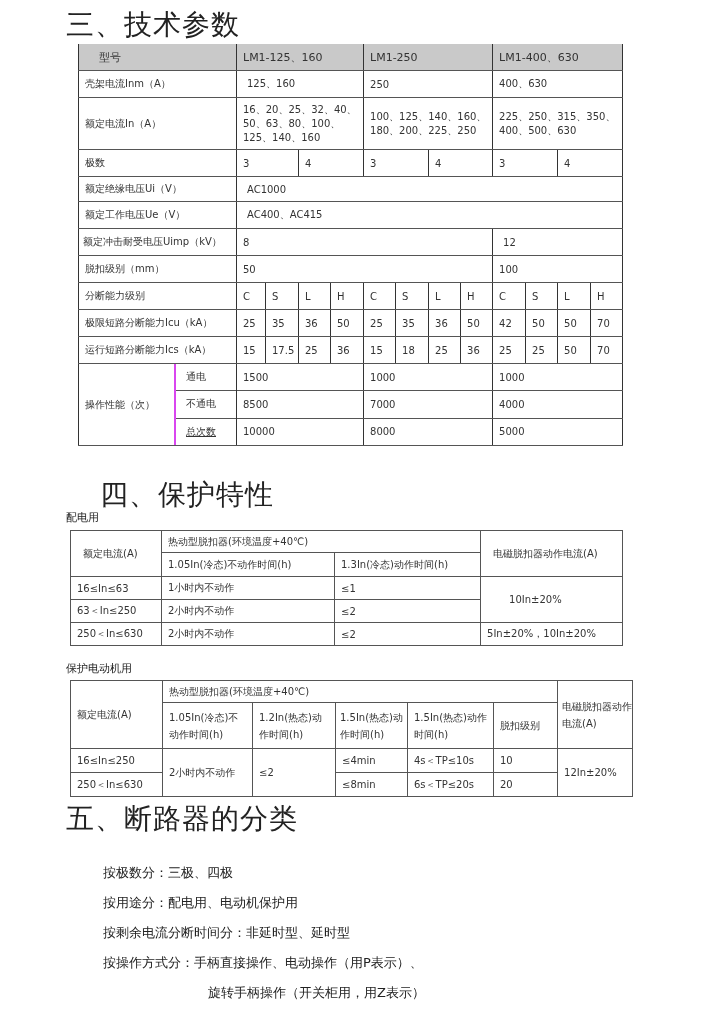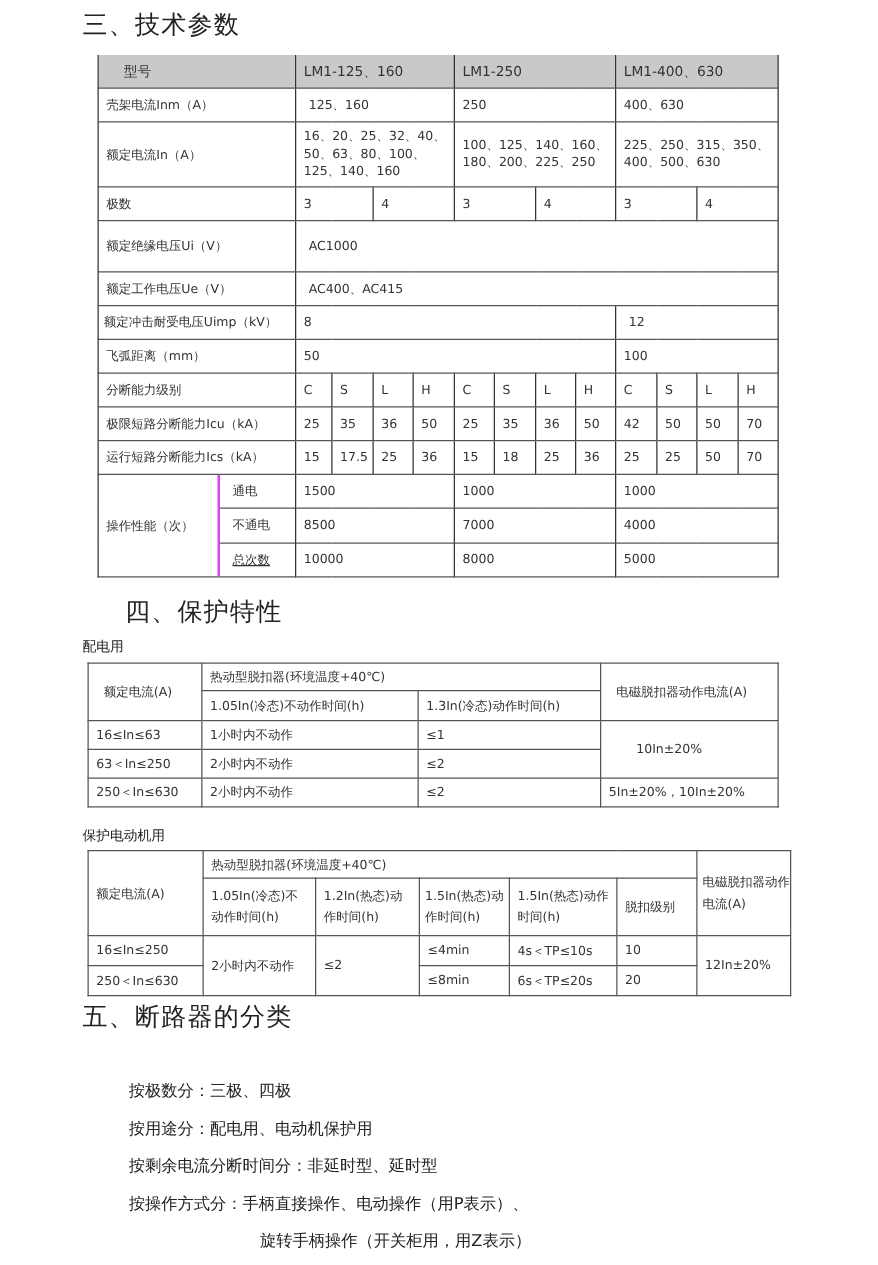--- a/index.html
+++ b/index.html
@@ -1,18 +1,18 @@
 <!DOCTYPE html>
 <html><head>
 <meta charset="utf-8">
 <style>
   html, body { margin:0; padding:0; background:#ffffff; }
   body { width:702px; height:1012px; position:relative; overflow:hidden;
          font-family:"DejaVu Sans", "Liberation Sans", sans-serif; color:#222; }
-  .h2 { position:absolute; left:66px; font-size:20px; color:#222; letter-spacing:1px; }
+  .h2 { position:absolute; left:66px; font-size:28px; color:#222; letter-spacing:1px; }
   .sub { position:absolute; left:66px; font-size:11px; color:#222; }
   table { position:absolute; border-collapse:collapse; table-layout:fixed; }
   td { border:1px solid #333; font-size:10px; padding:0 0 0 6px; white-space:nowrap; color:#333; overflow:hidden; vertical-align:middle; }
   #t1 { left:78px; top:44px; width:544px;border-radius:13px; }
   #t1 td { border-left:1px solid #333; border-right:1px solid #333; border-top:1px solid #555; border-bottom:1px solid #555; }
   #t1 tr.hdr td { background:#c9c9c9; height:26px; font-size:11px; border-top:none; }
   #t1 tr.hdr td.first { padding-left:20px; }
   #t1 td.wrap { white-space:normal; line-height:14px; padding-top:2px; padding-bottom:2px; }
   #t2 { left:70px; top:530px; width:552px; }
   #t2 td, #t3 td { border:1px solid #555; }
@@ -62,35 +62,35 @@
   </tr>
   <tr style="height:27px">
     <td>极数</td>
     <td colspan="2">3</td>
     <td colspan="2">4</td>
     <td colspan="2">3</td>
     <td colspan="2">4</td>
     <td colspan="2">3</td>
     <td colspan="2">4</td>
   </tr>
-  <tr style="height:41px">
+  <tr style="height:25px">
     <td>额定绝缘电压Ui（V）</td>
     <td colspan="12" style="padding-left:10px">AC1000</td>
   </tr>
   <tr style="height:27px">
     <td>额定工作电压Ue（V）</td>
     <td colspan="12" style="padding-left:10px">AC400、AC415</td>
   </tr>
   <tr style="height:27px">
     <td style="padding-left:4px">额定冲击耐受电压Uimp（kV）</td>
     <td colspan="8">8</td>
     <td colspan="4" style="padding-left:10px">12</td>
   </tr>
   <tr style="height:27px">
-    <td>飞弧距离（mm）</td>
+    <td>脱扣级别（mm）</td>
     <td colspan="8">50</td>
     <td colspan="4">100</td>
   </tr>
   <tr style="height:27px" id="row-level">
     <td>分断能力级别</td>
   <td style="padding-left: 6px;">C</td>
         <td style="padding-left: 6px;">S</td>
         <td style="padding-left: 6px;">L</td>
         <td style="padding-left: 6px;">H</td>
         <td style="padding-left: 6px;">C</td>

